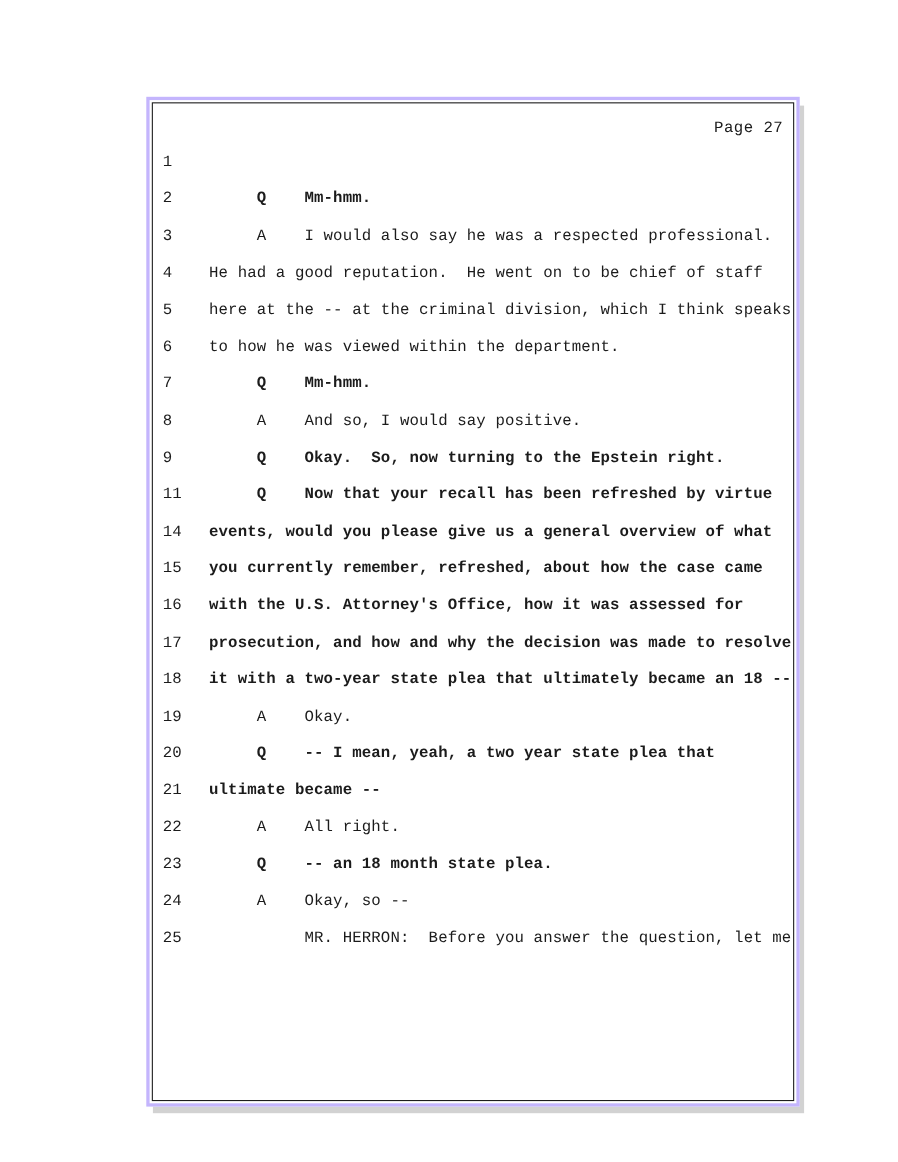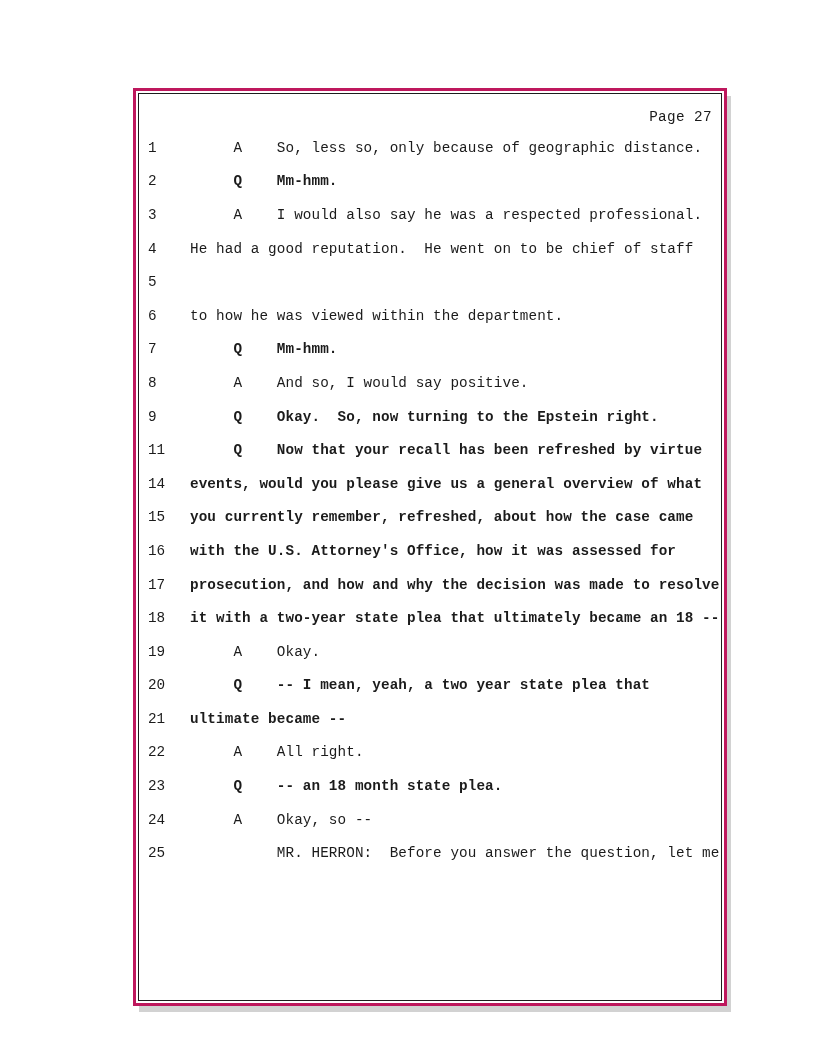--- a/index.html
+++ b/index.html
@@ -17,21 +17,21 @@
     position:relative;
   }
   .page{
     position:absolute;inset:0;
     background:var(--paper);
   }
   .frame{
     position:absolute;
     left:133px;top:88px;
     width:594px;height:918px;
-    border:3px solid #be185d;
+    border:3px solid #c4b5fd;
     background:var(--paper);
     box-shadow:5px 7px 0 -1px var(--shadow);
   }
   .frame-inner{
     position:absolute;
     inset:2px;
     border:1px solid #1d1d1d;
     overflow:hidden;
   }
   .page-header{
@@ -68,25 +68,25 @@
   }
 </style>
 </head>
 <body>
 
 <div class="page">
   <div class="frame">
     <div class="frame-inner">
       <div class="page-header">Page 27</div>
       <div class="lines" id="lines">
-          <div class="line"><span class="ln">1</span><span class="content">     A    So, less so, only because of geographic distance.</span></div>
+          <div class="line"><span class="ln">1</span></div>
           <div class="line bold"><span class="ln">2</span><span class="content">     Q    Mm-hmm.</span></div>
           <div class="line"><span class="ln">3</span><span class="content">     A    I would also say he was a respected professional.</span></div>
           <div class="line"><span class="ln">4</span><span class="content">He had a good reputation.  He went on to be chief of staff</span></div>
-          <div class="line"><span class="ln">5</span></div>
+          <div class="line"><span class="ln">5</span><span class="content">here at the -- at the criminal division, which I think speaks</span></div>
           <div class="line"><span class="ln">6</span><span class="content">to how he was viewed within the department.</span></div>
           <div class="line bold"><span class="ln">7</span><span class="content">     Q    Mm-hmm.</span></div>
           <div class="line"><span class="ln">8</span><span class="content">     A    And so, I would say positive.</span></div>
           <div class="line bold"><span class="ln">9</span><span class="content">     Q    Okay.  So, now turning to the Epstein right.</span></div>
           <div class="line bold"><span class="ln">11</span><span class="content">     Q    Now that your recall has been refreshed by virtue</span></div>
           <div class="line bold"><span class="ln">14</span><span class="content">events, would you please give us a general overview of what</span></div>
           <div class="line bold"><span class="ln">15</span><span class="content">you currently remember, refreshed, about how the case came</span></div>
           <div class="line bold"><span class="ln">16</span><span class="content">with the U.S. Attorney's Office, how it was assessed for</span></div>
           <div class="line bold"><span class="ln">17</span><span class="content">prosecution, and how and why the decision was made to resolve</span></div>
           <div class="line bold"><span class="ln">18</span><span class="content">it with a two-year state plea that ultimately became an 18 --</span></div>

